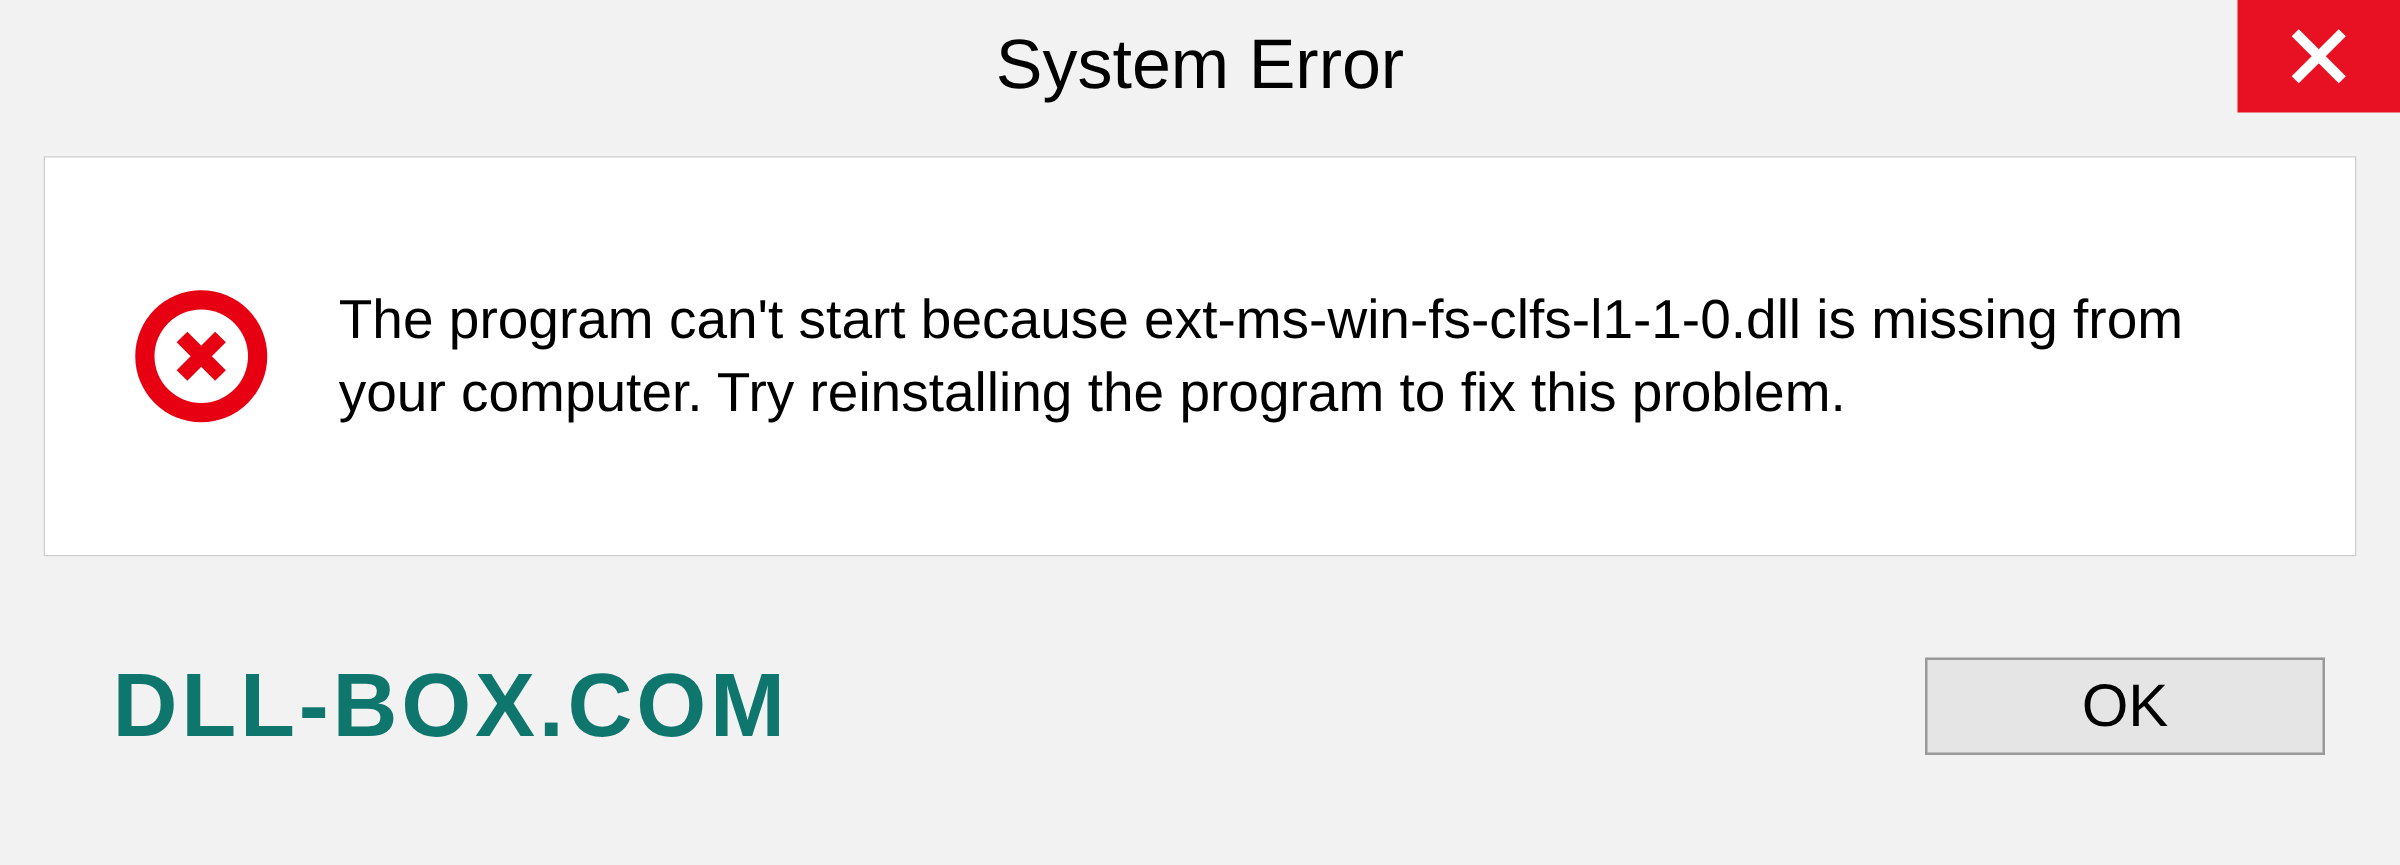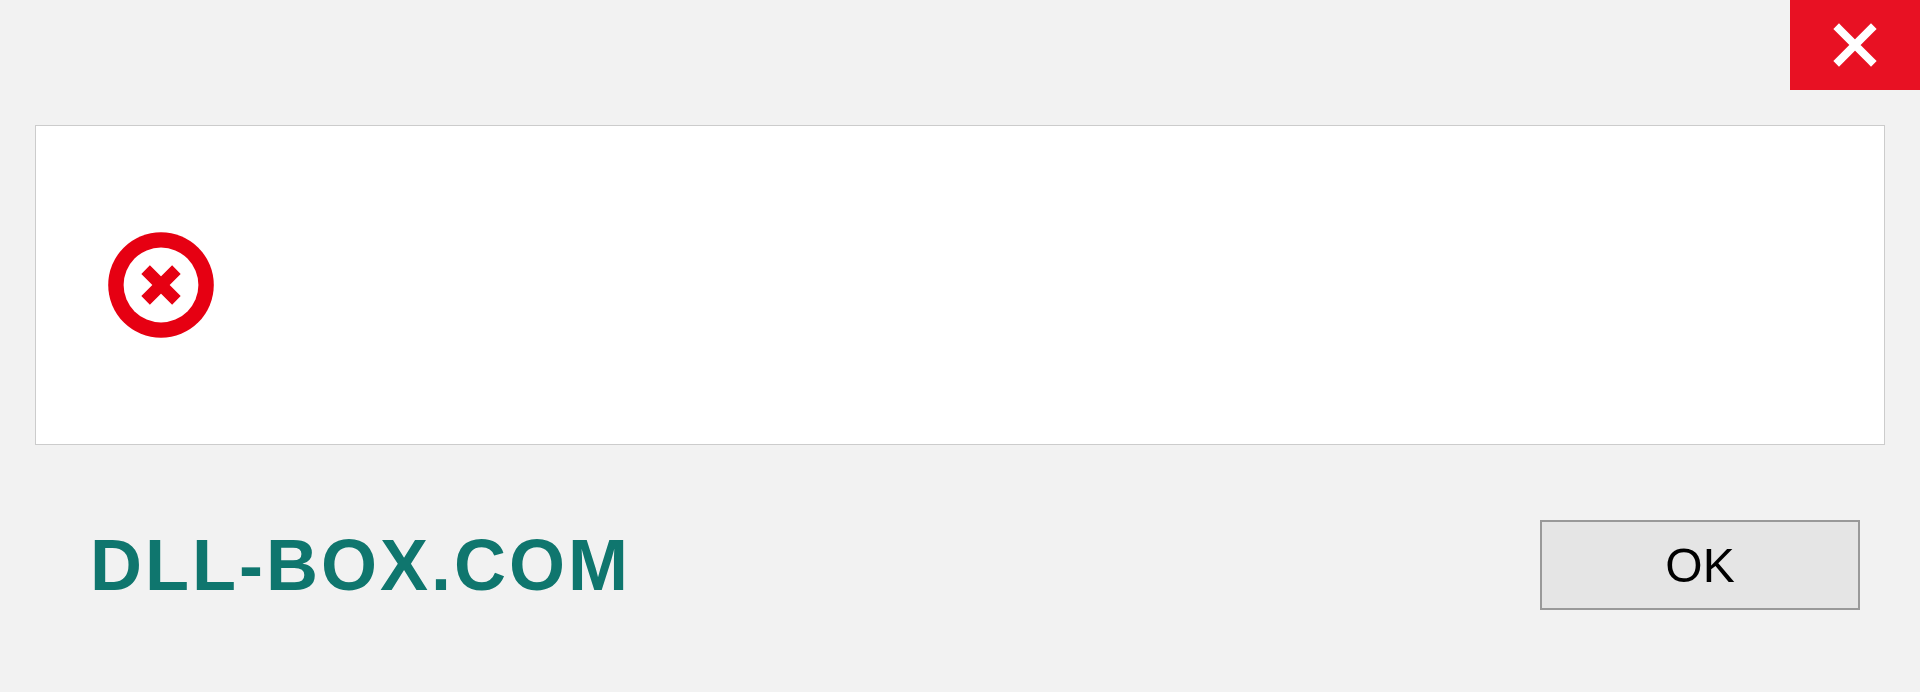--- a/index.html
+++ b/index.html
@@ -74,47 +74,49 @@
     }
     .watermark {
       font-size: 72px;
       font-weight: 900;
       color: #0f766e;
       letter-spacing: 3px;
       font-family: Arial, Helvetica, sans-serif;
     }
     .ok-btn {
       width: 320px;
-      height: 90px;
+      height: 78px;
       background: #e5e5e5;
       border: 2px solid #999;
       font-size: 48px;
       font-family: "Segoe UI", Tahoma, sans-serif;
       color: #000;
       cursor: pointer;
       display: flex;
       align-items: center;
       justify-content: center;
     }
   </style>
 </head>
 <body>
 
 <div class="titlebar">
+  <div class="title">System Error</div>
   <div class="close-btn">
     <svg viewBox="0 0 24 24">
       <path d="M4 4 L20 20 M20 4 L4 20" stroke="#ffffff" stroke-width="4" stroke-linecap="square" fill="none"></path>
     </svg>
   </div>
 </div>
 
 <div class="content-outer">
   <svg class="error-icon" viewBox="0 0 100 100">
     <circle cx="50" cy="50" r="48" fill="#e60012"></circle>
     <circle cx="50" cy="50" r="34" fill="#ffffff"></circle>
     <path d="M36 36 L64 64 M64 36 L36 64" stroke="#e60012" stroke-width="11" stroke-linecap="butt" fill="none"></path>
   </svg>
+  <div class="message">The program can't start because ext-ms-win-fs-clfs-l1-1-0.dll is missing from your computer. Try reinstalling the program to fix this problem.</div>
 </div>
 
 <div class="bottom-row">
   <div class="watermark">DLL-BOX.COM</div>
   <button class="ok-btn">OK</button>
 </div>
 
 </body></html>

